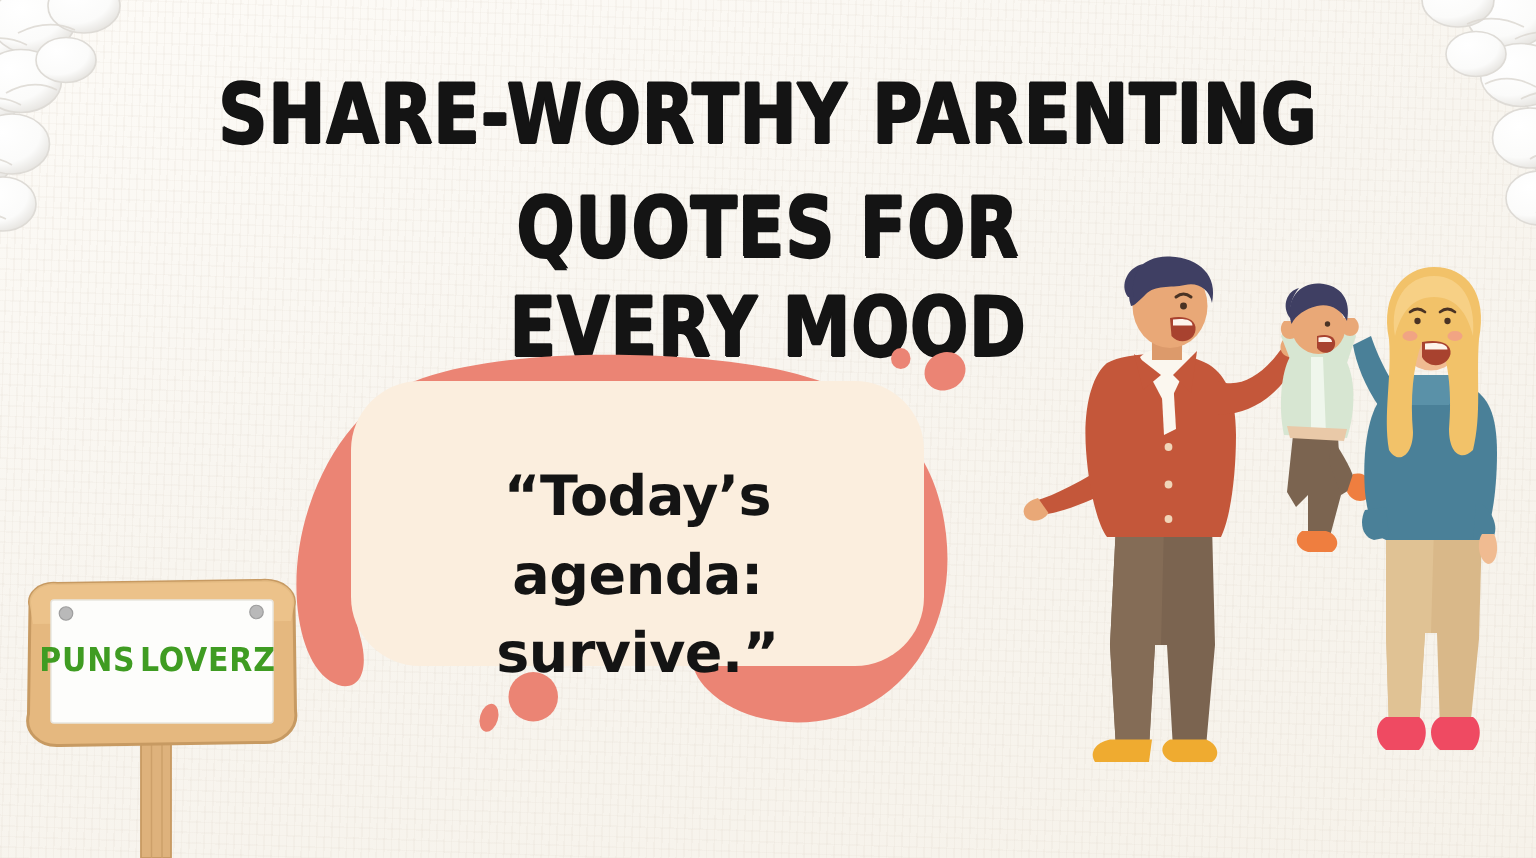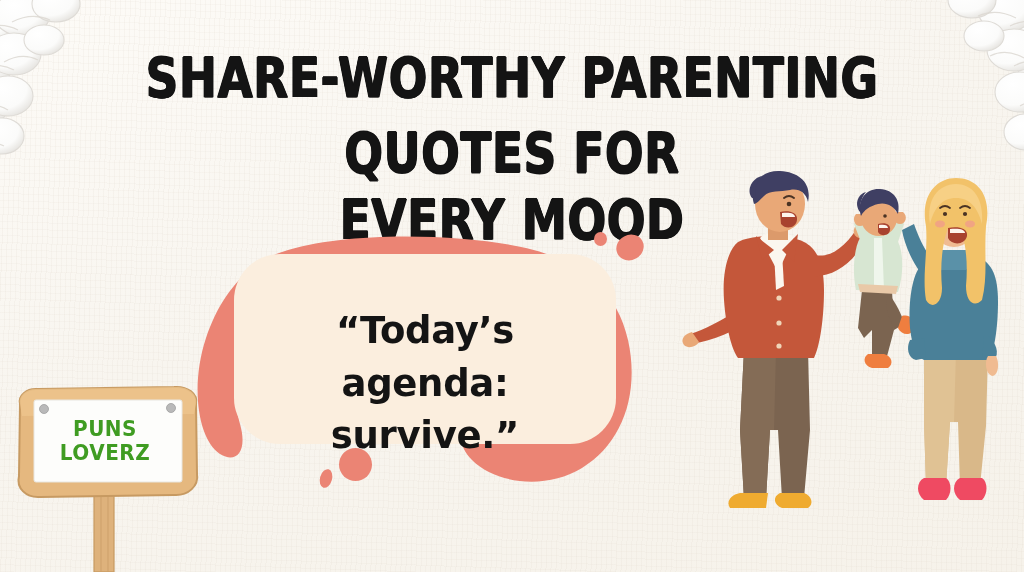--- a/index.html
+++ b/index.html
@@ -92,21 +92,21 @@
   #dot-c { left: 320px; top: 469px; width: 12px;  height: 19px; transform: rotate(16deg); }
   #dot-d { left: 339px; top: 448px; width: 33px;  height: 33px; }
 
   
   #logo-sign { left: 8px; top: 378px; width: 200px; height: 194px; }
   #sign-label-wrap {
     position: absolute;
     left: 36px; top: 26px;
     width: 122px; height: 72px;
     display: flex;
-    flex-direction: column;
+    flex-direction: row;
     align-items: center;
     justify-content: center;
     gap: 3px;
   }
   .sign-line {
     color: #3f9c22;
     font-family: "DejaVu Sans", sans-serif;
     font-weight: 700;
     font-size: 20px;
     letter-spacing: 0.5px;

